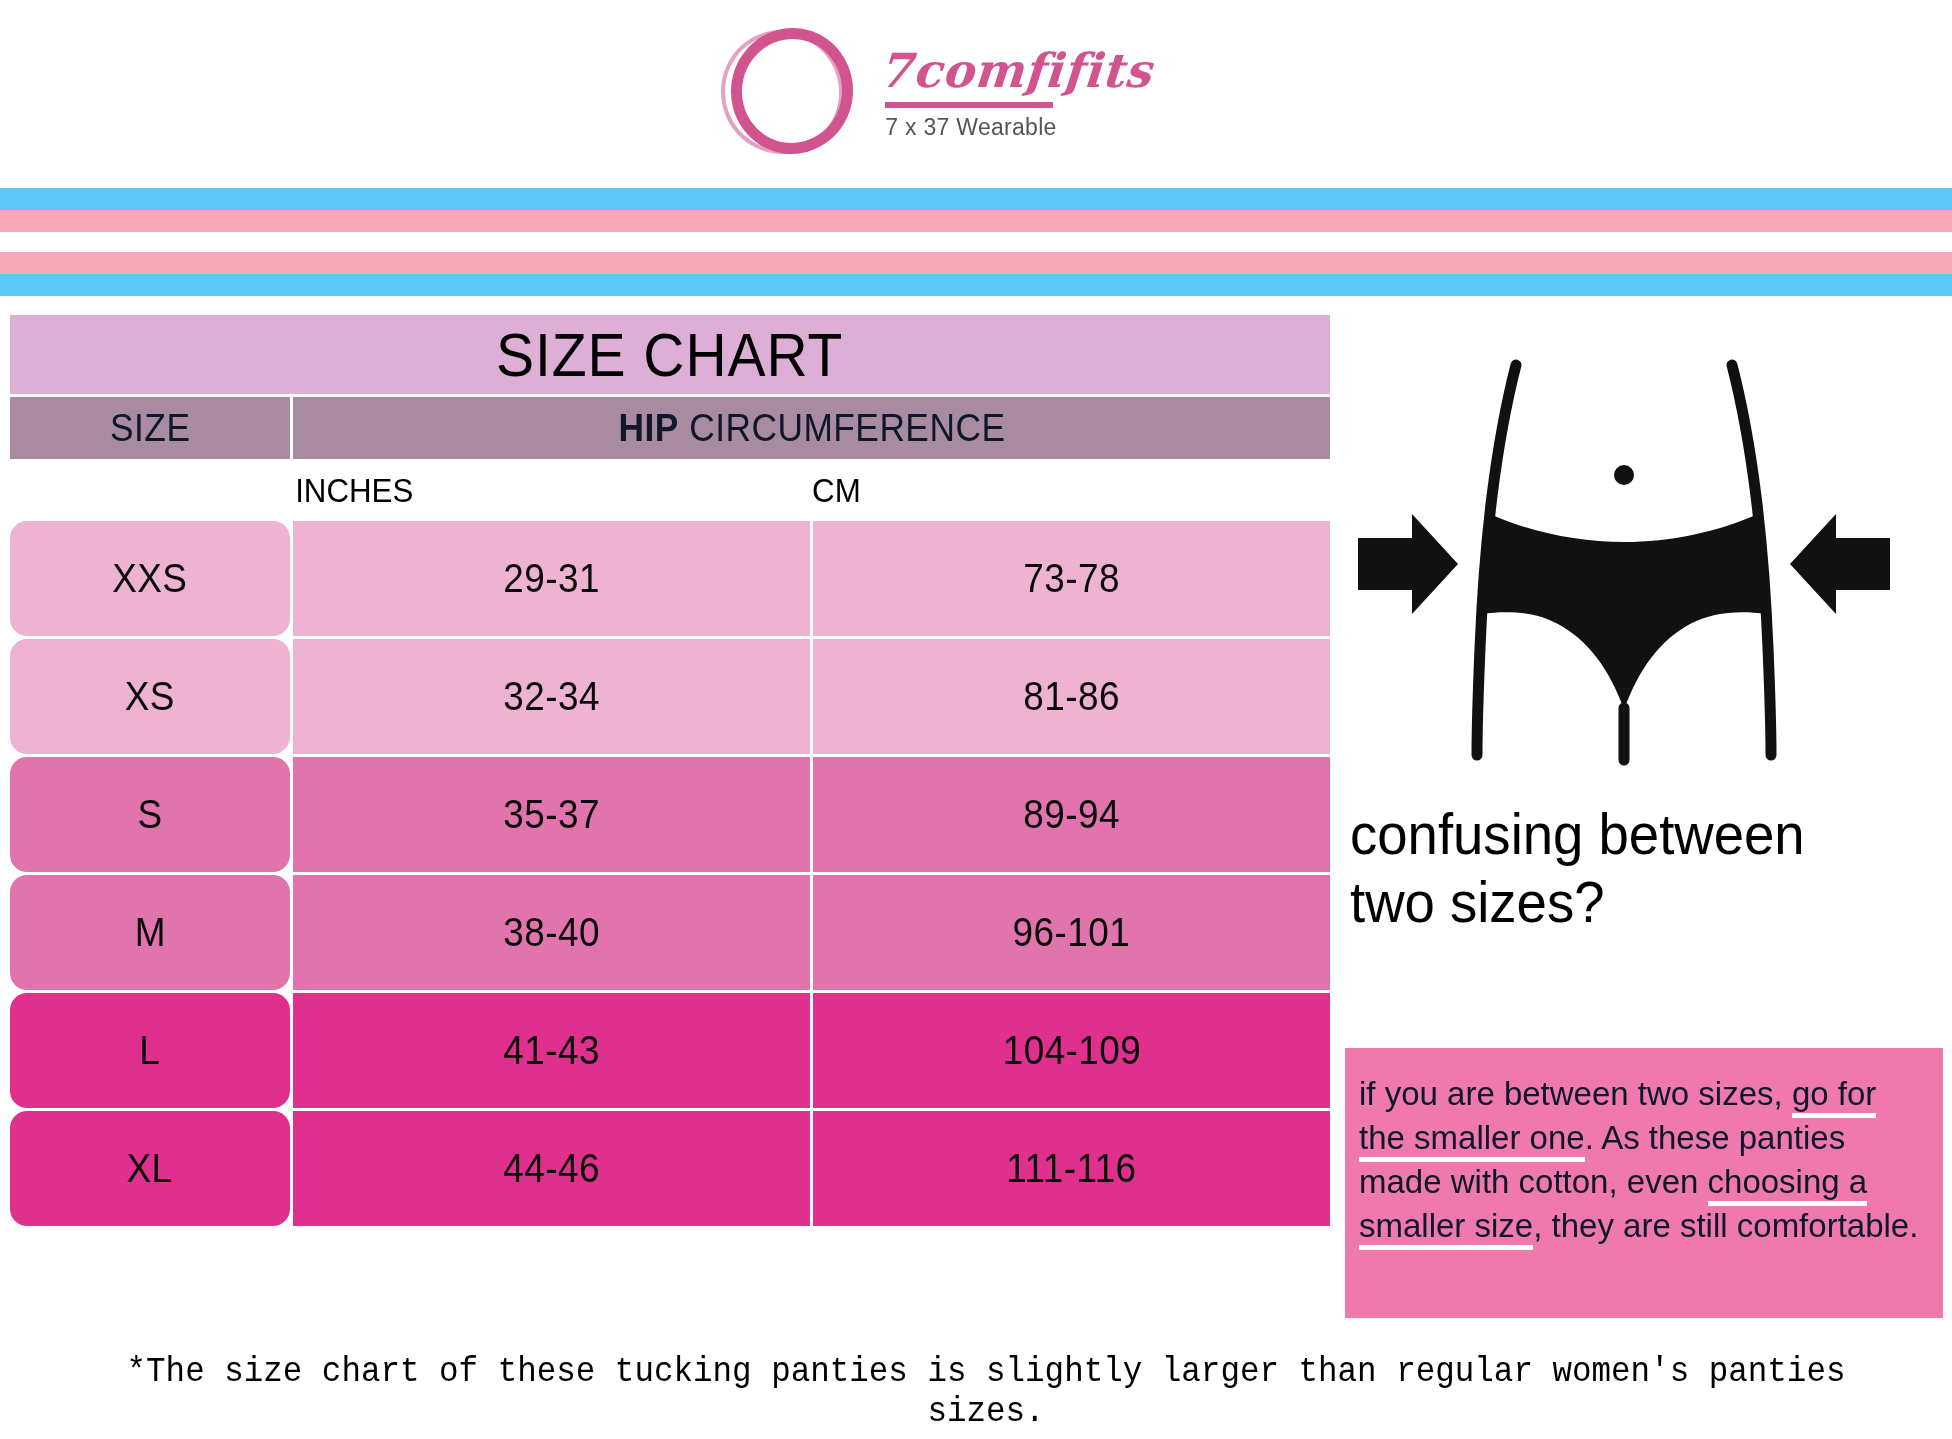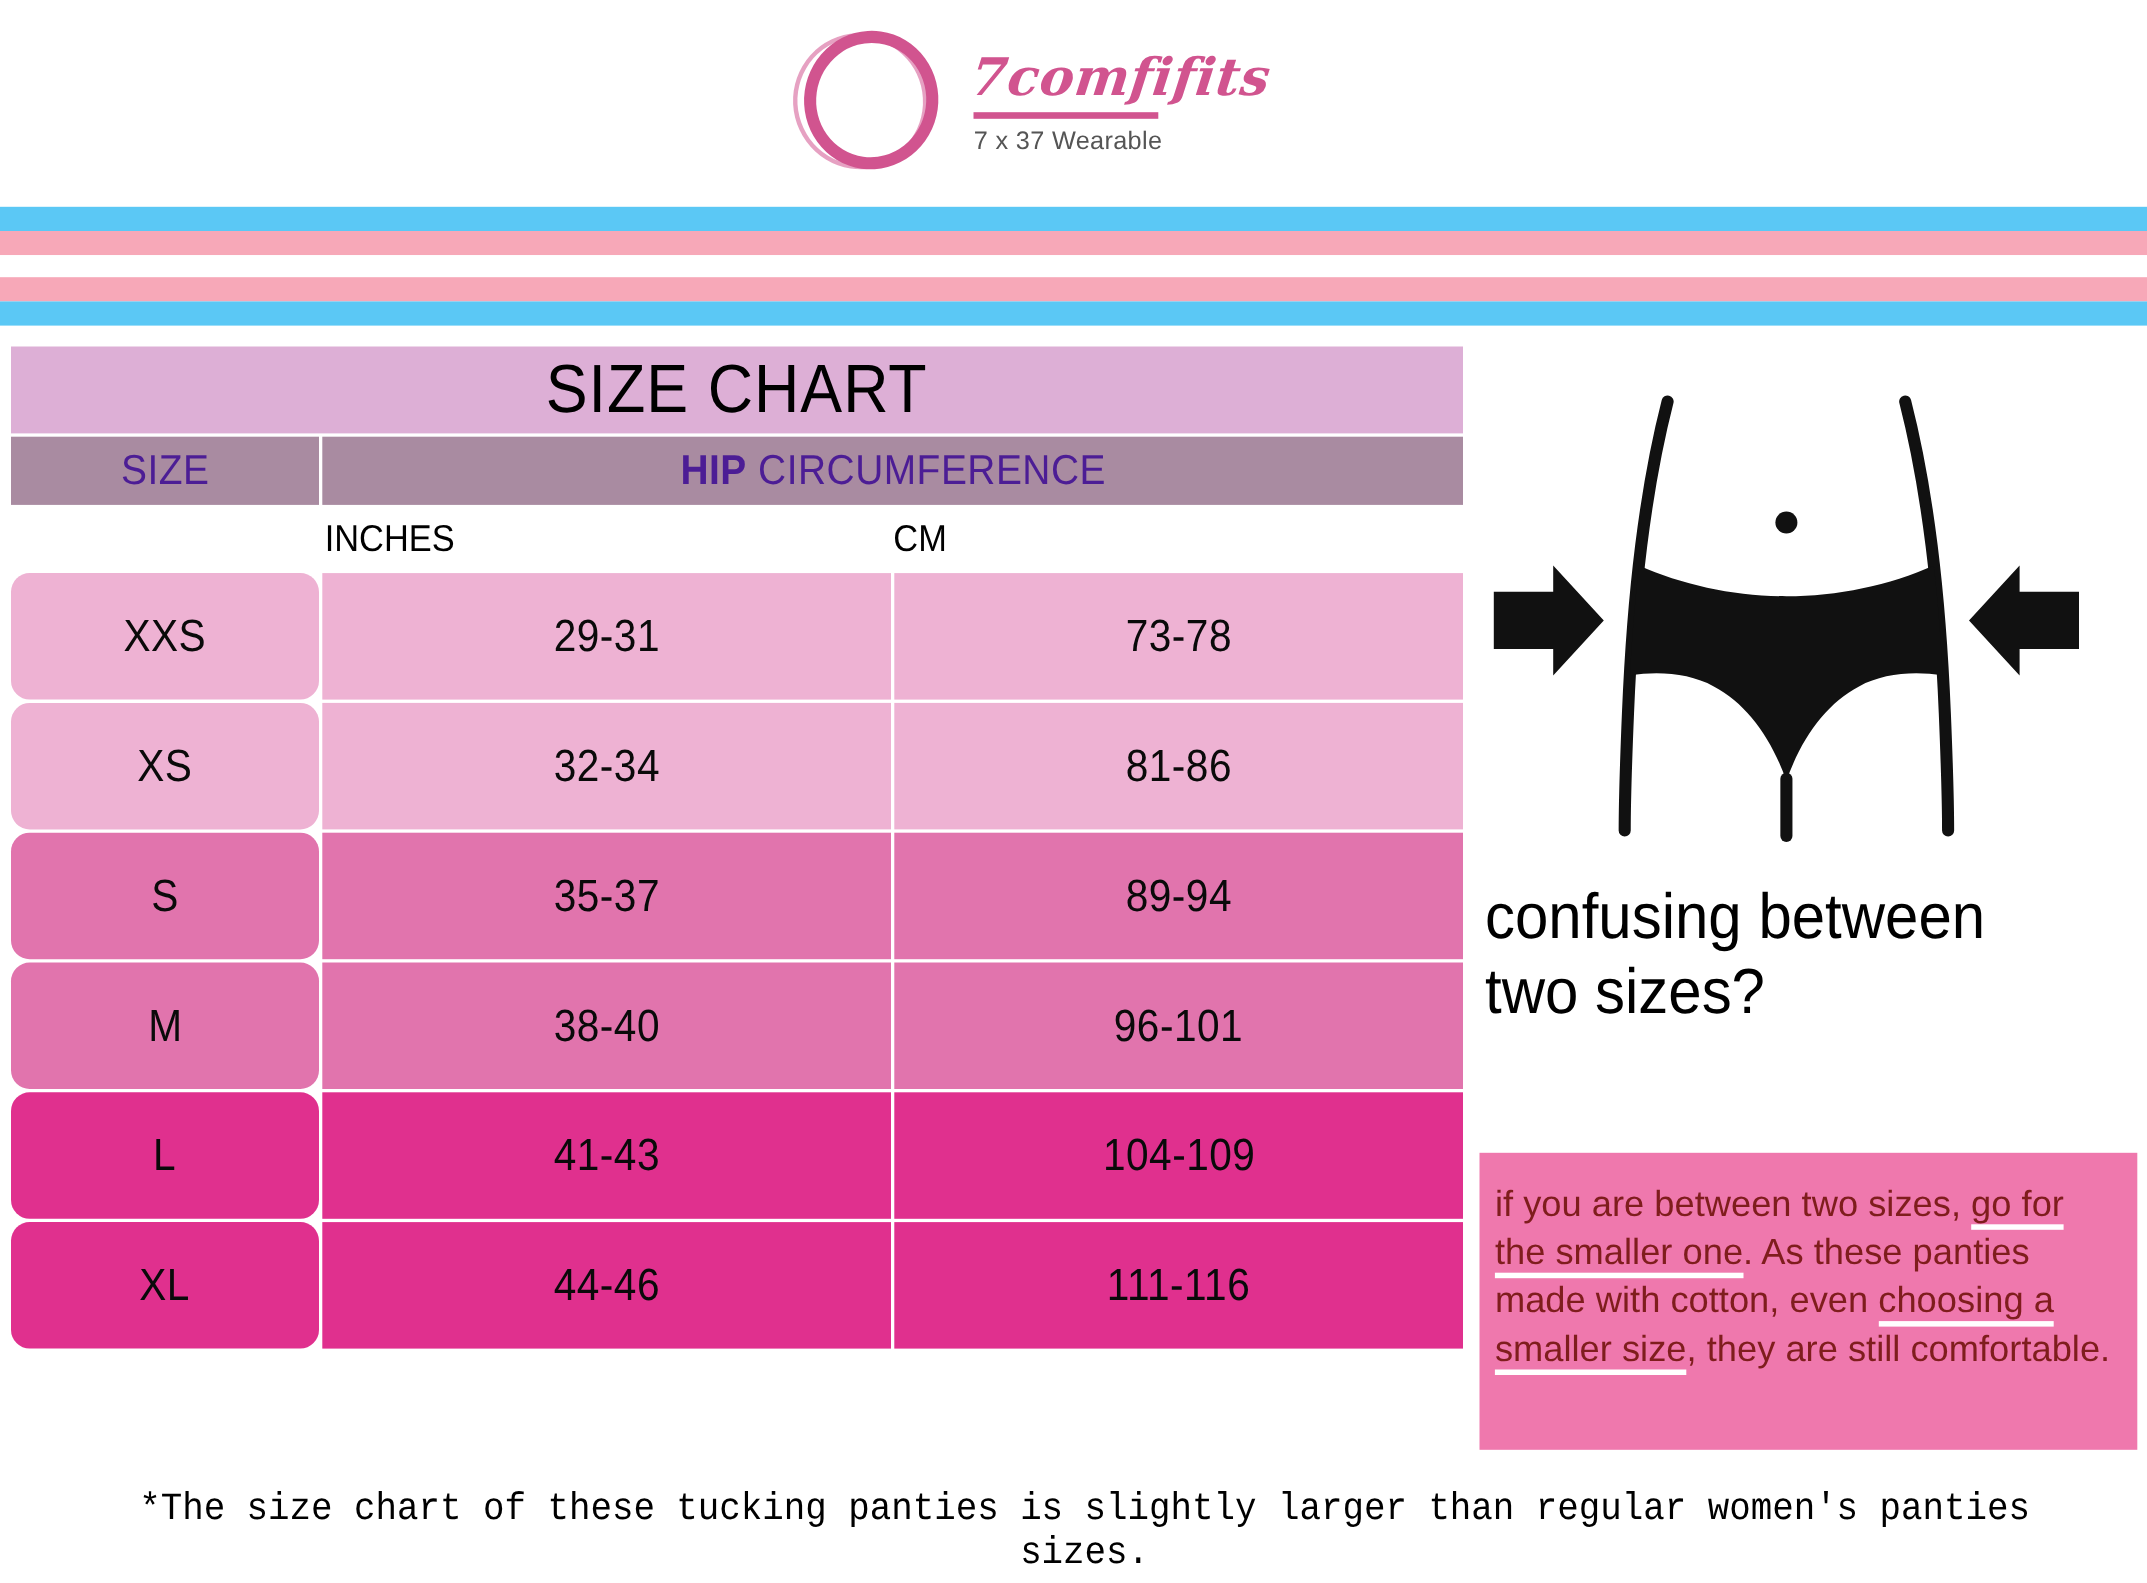--- a/index.html
+++ b/index.html
@@ -55,21 +55,21 @@
   }
   #title-bar .t{
     font-size:62px; color:#000; letter-spacing:1px;
     font-family:"Liberation Sans Narrow","Liberation Sans",sans-serif;
     transform:scaleX(.92);
   }
 
   #subhead-row{ display:flex; height:62px; margin-top:3px; }
   .subhead-cell{
     background:#a98ba1; display:flex; align-items:center; justify-content:center;
-    color:#4c1d95;
+    color:#0f172a;
   }
   #subhead-size{ width:280px; }
   #subhead-hip{ flex:1; margin-left:3px; }
   .subhead-cell span{
     font-size:38px; letter-spacing:.5px;
     font-family:"Liberation Sans Narrow","Liberation Sans",sans-serif;
     transform:scaleX(.93);
   }
   #hip-bold{ font-weight:bold; }
 
@@ -115,21 +115,21 @@
     font-size:58px; line-height:1.18; color:#000;
     font-family:"Liberation Sans Narrow","Liberation Sans",sans-serif;
   }
   #cta-heading span{ display:block; transform:scaleX(.94); transform-origin:left; }
 
   #advice-box{
     position:absolute; left:5px; top:748px; width:598px; height:270px;
     background:#ef78ad; padding:24px 14px 10px 14px;
   }
   #advice-text{
-    font-size:33px; line-height:1.33; color:#7f1d1d;
+    font-size:33px; line-height:1.33; color:#0f172a;
     font-family:"Liberation Sans Narrow","Liberation Sans",sans-serif;
   }
   #advice-text .u{
     border-bottom:5px solid #ffffff;
     padding-bottom:1px;
   }
 </style>
 </head>
 <body>
 

